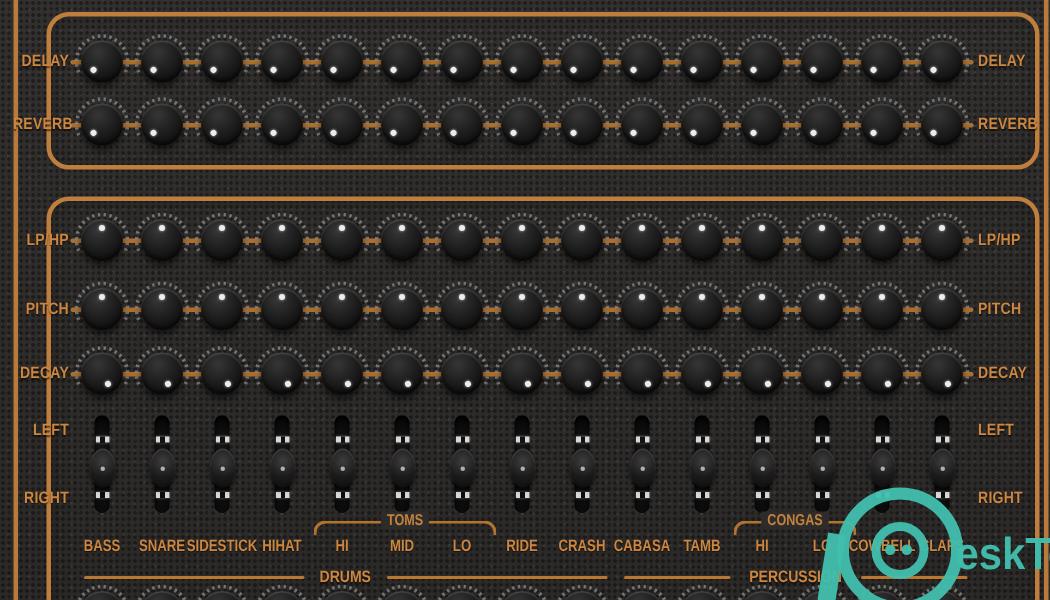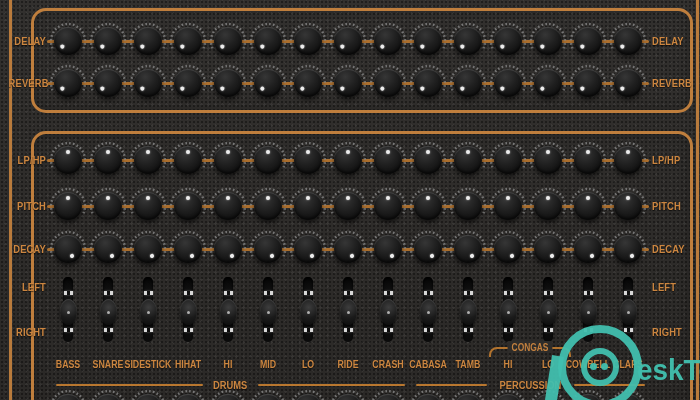--- a/index.html
+++ b/index.html
@@ -1097,20 +1097,23 @@
     <div class="vlabel" style="left:268px;">MID</div>
     <div class="vlabel" style="left:308px;">LO</div>
     <div class="vlabel" style="left:348px;">RIDE</div>
     <div class="vlabel" style="left:388px;">CRASH</div>
     <div class="vlabel" style="left:428px;">CABASA</div>
     <div class="vlabel" style="left:468px;">TAMB</div>
     <div class="vlabel" style="left:508px;">HI</div>
     <div class="vlabel" style="left:548px;">LO</div>
     <div class="vlabel" style="left:588px;">COWBELL</div>
     <div class="vlabel" style="left:628px;">CLAPS</div>
+    <div class="bracket" style="left:209px;width:118px;">
+      <span class="blabel">TOMS</span>
+    </div>
     <div class="bracket" style="left:489px;width:78px;">
       <span class="blabel">CONGAS</span>
     </div>
     <div class="groupline" style="left:56px;width:349px;text-align:center;">
       <div class="seg"></div>
       <span class="glabel">DRUMS</span>
       <div class="seg"></div>
     </div>
     <div class="groupline" style="left:416px;width:229px;">
       <div class="seg"></div>

